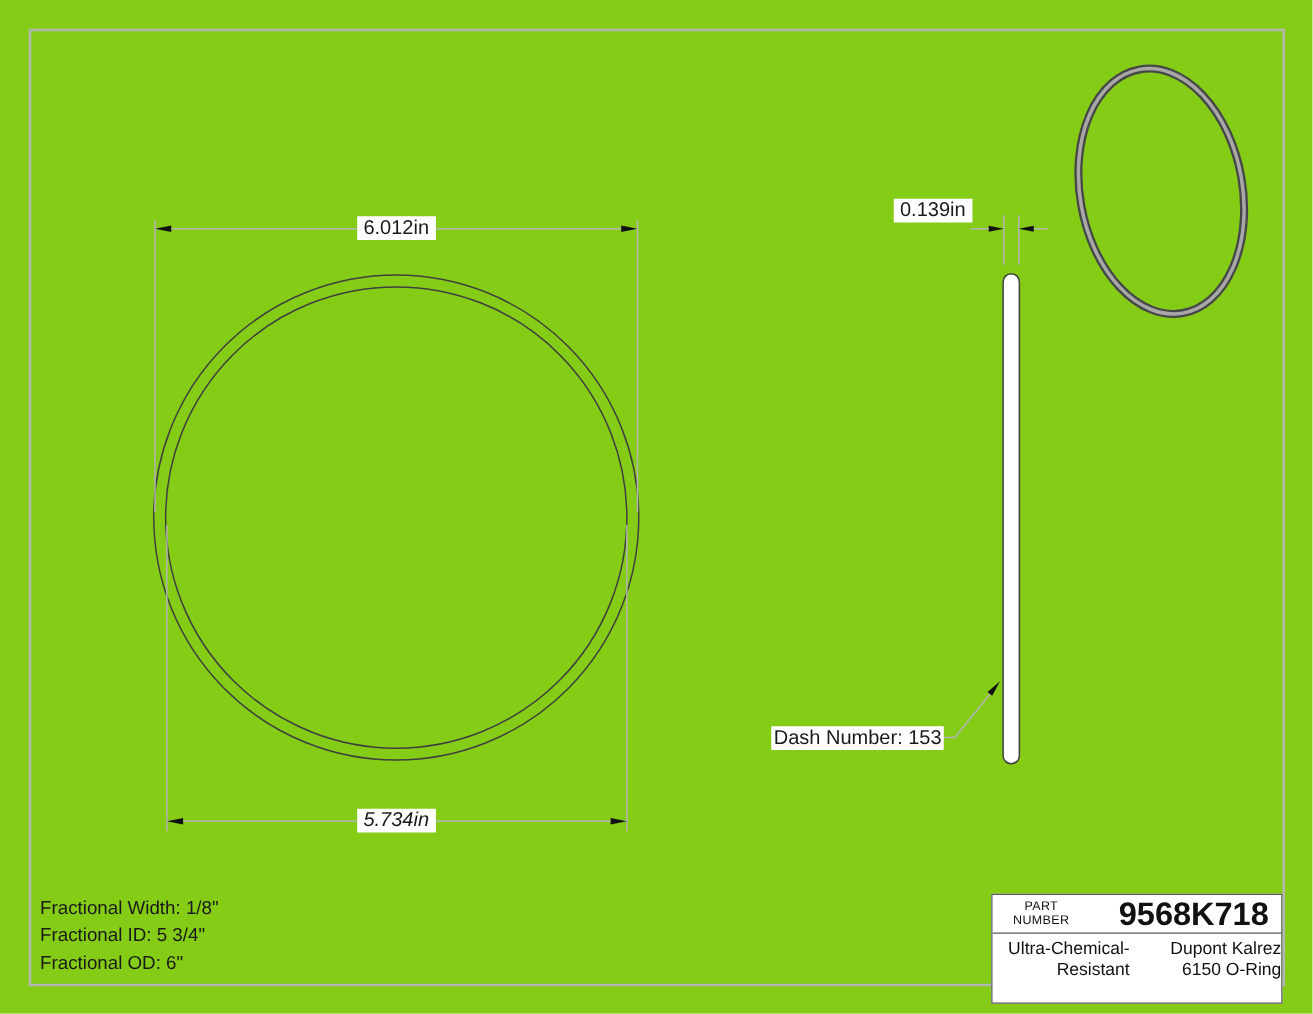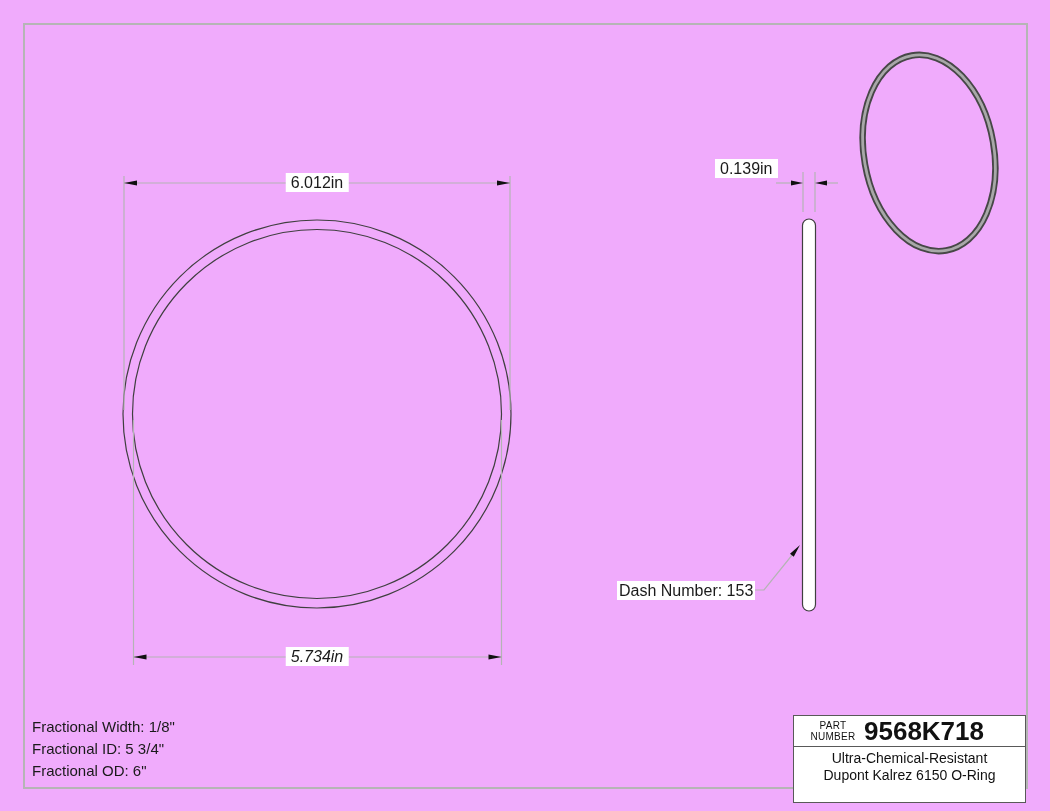--- a/index.html
+++ b/index.html
@@ -1,17 +1,17 @@
 <!DOCTYPE html>
 <html><head>
 <meta charset="utf-8">
 <style>
   html,body{margin:0;padding:0;background:#ffffff;}
   .canvas{
-    position:relative;width:1050px;height:811px;background:#f0abfc;overflow:hidden;
+    position:relative;width:1050px;height:811px;background:#84cc16;overflow:hidden;
     font-family:"Liberation Sans","DejaVu Sans",sans-serif;color:#1a1a1a;
   }
   .frame{
     position:absolute;left:23px;top:23px;width:1001px;height:762px;
     border:2px solid #b5b5b5;
   }
   svg.draw{position:absolute;left:0;top:0;}
   .dimlabel{
     position:absolute;font-size:16px;line-height:19px;background:#ffffff;
     padding:0 5px;white-space:nowrap;color:#1a1a1a;
@@ -32,26 +32,26 @@
   .tb-row1{
     position:absolute;left:0;top:0;width:100%;height:31px;
     border-bottom:1px solid #595959;box-sizing:border-box;
     display:flex;align-items:center;
   }
   .tb-partlabel{
     width:62px;text-align:center;font-size:10px;line-height:11px;
     letter-spacing:0.3px;color:#111;flex:none;margin-left:8px;
   }
   .tb-partnumber{
-    flex:1;text-align:left;font-size:26px;font-weight:bold;color:#111;
-    padding-right:0;
+    flex:1;text-align:right;font-size:26px;font-weight:bold;color:#111;
+    padding-right:10px;
   }
   .tb-row2{
     position:absolute;left:0;top:31px;width:100%;height:39px;
-    display:flex;flex-direction:column;align-items:center;justify-content:center;
+    display:flex;align-items:center;justify-content:center;
     font-size:14px;line-height:17px;text-align:right;color:#111;
   }
 </style>
 </head>
 <body>
 
 <div class="canvas">
 
   <div class="frame"></div>
 

